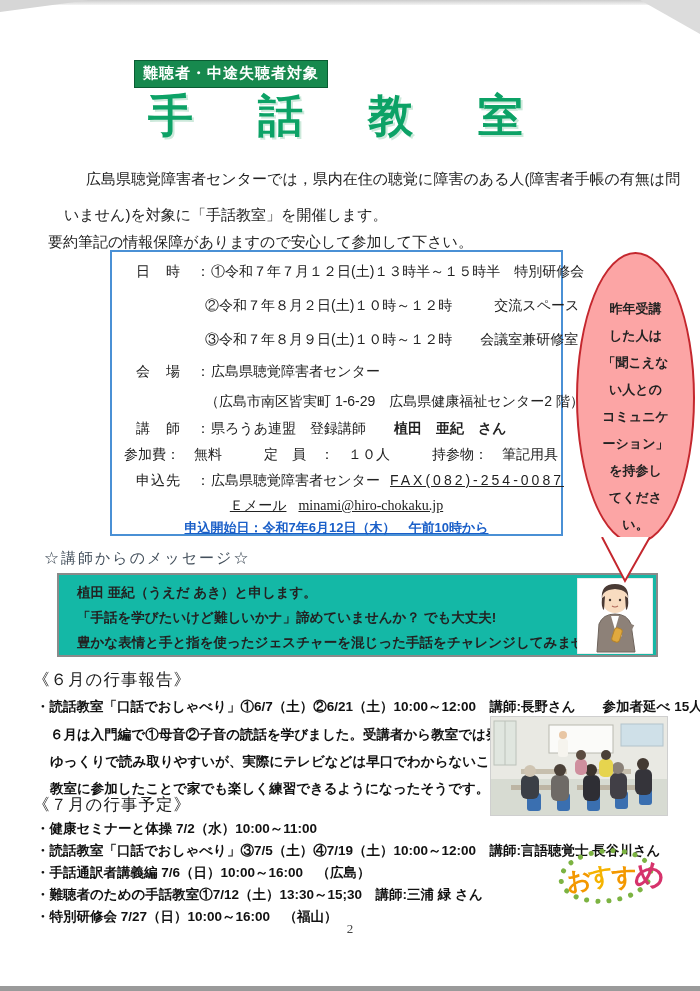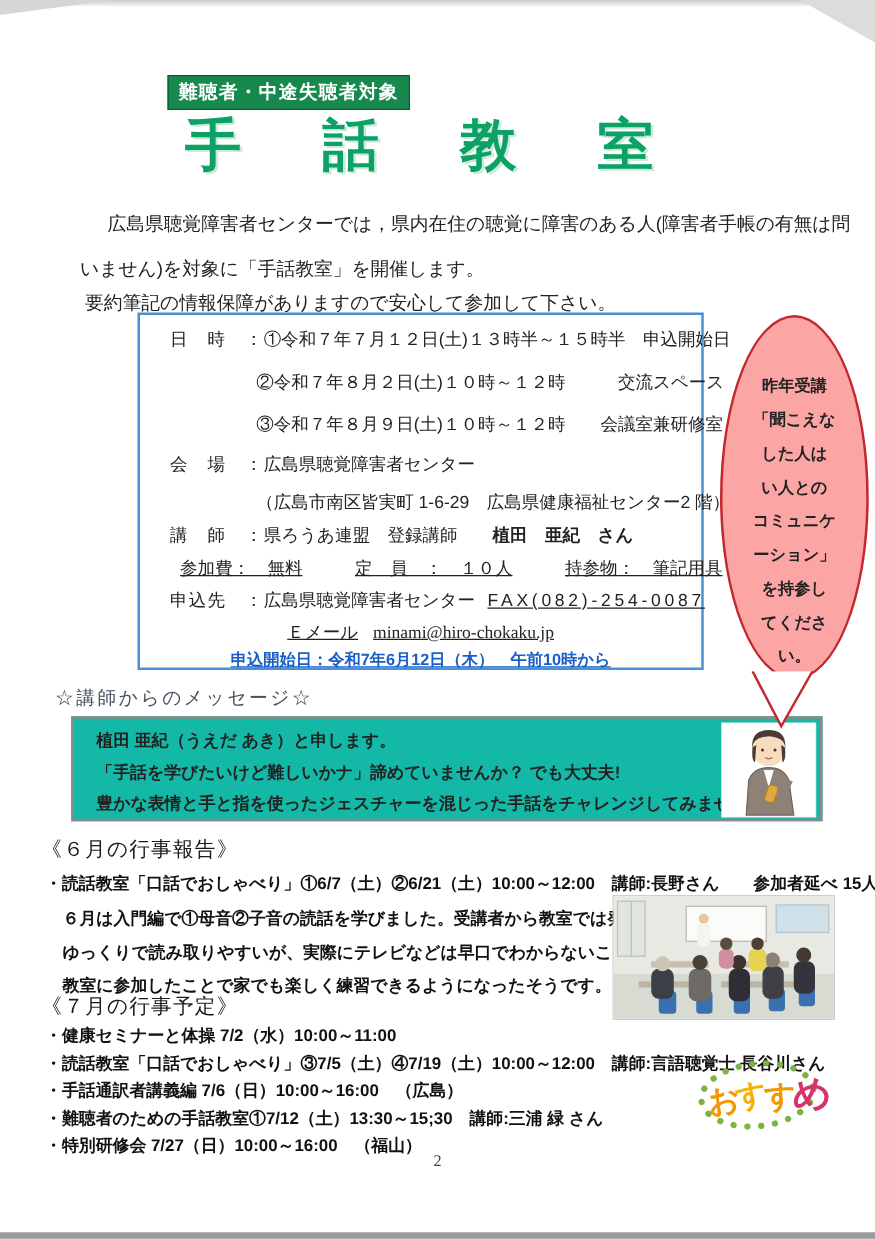--- a/index.html
+++ b/index.html
@@ -24,21 +24,21 @@
   }
   .main-title {
     position:absolute; left:148px; top:86px;
     font-size:45px; font-weight:bold; color:#0ca266;
     letter-spacing:10px; white-space:nowrap;
     text-shadow:2px 2px 0 #cde9db;
   }
   .intro-line { position:absolute; font-size:15px; color:#222; white-space:nowrap; }
   .intro-1 { left:86px; top:170px; }
   .intro-2 { left:64px; top:206px; }
-  .intro-3 { left:68px; top:233px; }
+  .intro-3 { left:48px; top:233px; }
 
   .info-box {
     position:absolute; left:110px; top:250px; width:453px; height:286px;
     border:2px solid #4a90d5; background:#fff;
   }
   .ib-row { position:absolute; font-size:14px; white-space:nowrap; color:#222; }
   .ib-label { letter-spacing:1px; }
   .ib-underline { text-decoration:underline; }
   .ib-fax { letter-spacing:3px; text-decoration:underline; }
   .ib-center { width:100%; text-align:center; }
@@ -101,50 +101,50 @@
   <div class="banner">難聴者・中途失聴者対象</div>
 
   <div class="main-title">手　話　教　室</div>
 
   <div class="intro-line intro-1">広島県聴覚障害者センターでは，県内在住の聴覚に障害のある人(障害者手帳の有無は問</div>
   <div class="intro-line intro-2">いません)を対象に「手話教室」を開催します。</div>
   <div class="intro-line intro-3">要約筆記の情報保障がありますので安心して参加して下さい。</div>
 
   <div class="info-box">
     <div class="ib-row" style="left:24px; top:11px;">
-      <span class="ib-label">日　時　：</span><span>①令和７年７月１２日(土)１３時半～１５時半　申込開始日</span>
+      <span class="ib-label">日　時　：</span><span>①令和７年７月１２日(土)１３時半～１５時半　特別研修会</span>
     </div>
     <div class="ib-row" style="left:93px; top:45px;">②令和７年８月２日(土)１０時～１２時　　　交流スペース</div>
     <div class="ib-row" style="left:93px; top:79px;">③令和７年８月９日(土)１０時～１２時　　会議室兼研修室</div>
     <div class="ib-row" style="left:24px; top:111px;">
       <span class="ib-label">会　場　：</span><span>広島県聴覚障害者センター</span>
     </div>
     <div class="ib-row" style="left:93px; top:141px;">（広島市南区皆実町 1-6-29　広島県健康福祉センター2 階）</div>
     <div class="ib-row" style="left:24px; top:168px;">
       <span class="ib-label">講　師　：</span><span>県ろうあ連盟　登録講師</span><span style="display:inline-block;width:28px;"></span><span class="ib-instructor-name">植田　亜紀　さん</span>
     </div>
-    <div class="ib-row" style="left:32px; top:194px;text-decoration:underline;">
+    <div class="ib-row" style="left:12px; top:194px;">
       <span>参加費：　無料</span><span style="display:inline-block;width:42px;"></span><span>定　員　：　１０人</span><span style="display:inline-block;width:42px;"></span><span>持参物：　筆記用具</span>
     </div>
     <div class="ib-row" style="left:24px; top:220px;">
       <span class="ib-label">申込先　：</span><span>広島県聴覚障害者センター</span><span style="display:inline-block;width:10px;"></span><span class="ib-fax">FAX(082)-254-0087</span>
     </div>
     <div class="ib-row ib-center" style="top:245px;">
       <span class="ib-underline">Ｅメール</span><span style="display:inline-block;width:12px;"></span><span class="ib-email-addr">minami@hiro-chokaku.jp</span>
     </div>
     <div class="ib-row ib-center" style="top:267px;">
       <span class="ib-start">申込開始日：令和7年6月12日（木）　午前10時から</span>
     </div>
   </div>
 
   <div class="bubble">
     <div class="bubble-text">
       <div class="bubble-line">昨年受講</div>
+      <div class="bubble-line">した人は</div>
       <div class="bubble-line">「聞こえな</div>
-      <div class="bubble-line">した人は</div>
       <div class="bubble-line">い人との</div>
       <div class="bubble-line">コミュニケ</div>
       <div class="bubble-line">ーション」</div>
       <div class="bubble-line">を持参し</div>
       <div class="bubble-line">てくださ</div>
       <div class="bubble-line">い。</div>
     </div>
   </div>
   <svg class="bubble-tail" width="58" height="48">
     <path d="M4,0 L27,44 L52,0" fill="#ffffff" stroke="#c4272e" stroke-width="2"></path>

